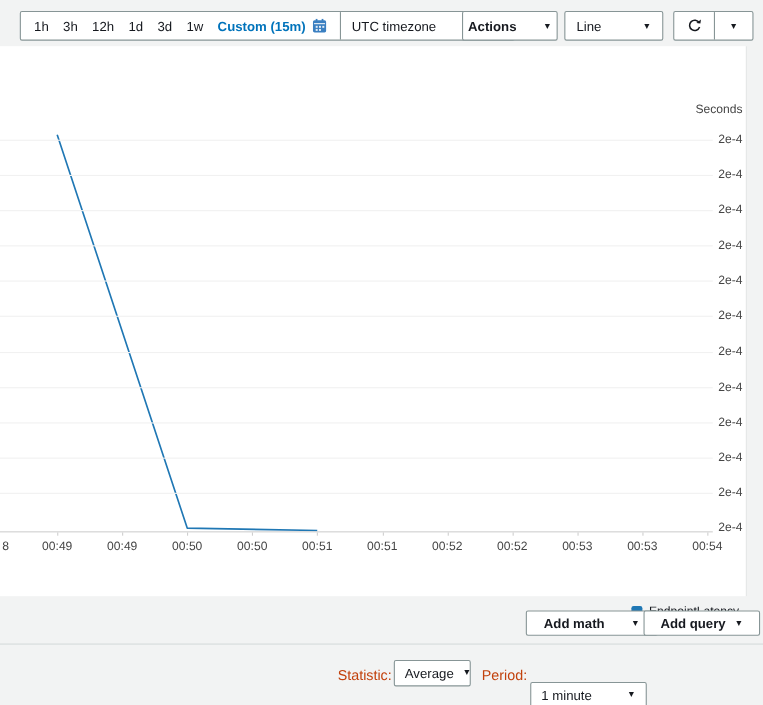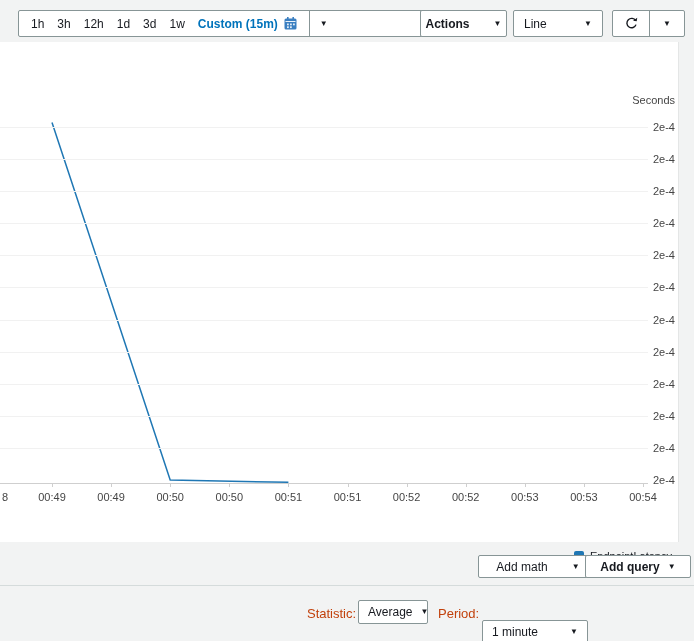--- a/index.html
+++ b/index.html
@@ -31,21 +31,21 @@
   .x-tick-label{position:absolute; font-size:11px; color:#454545; transform:translateX(-50%); white-space:nowrap;}
   .x-tick-mark{position:absolute; width:1px; height:3px; background:#cfcfcf;}
   .plot-svg{position:absolute; left:0; top:0; overflow:visible;}
   .legend{position:absolute; left:574px; top:508px; display:flex; align-items:center; gap:6px;}
   .legend-swatch{width:10px; height:10px; border-radius:2px;}
   .legend-label{font-size:11px; color:#16191f;}
 
   
   .footer-btn{position:absolute; box-sizing:border-box; background:#fff; border:1px solid #879596; border-radius:2px;
     display:flex; align-items:center; justify-content:center; gap:8px; cursor:pointer;}
-  .add-math-btn{left:478px; top:555px; width:120px; height:23px; font-weight:normal;gap:24px;}
+  .add-math-btn{left:478px; top:555px; width:120px; height:23px; font-weight:bold;gap:24px;}
   .add-query-btn{left:585px; top:555px; width:106px; height:23px; font-weight:bold;}
   .footer-divider{position:absolute; left:0; top:585px; width:694px; height:1px; background:#d5dbdb;}
   .field-label{position:absolute; top:606px; font-size:13px; color:#c2410c;}
   .stat-label{left:307px;}
   .period-label{left:438px;}
   .select-btn{justify-content:space-between; padding:0 9px; font-weight:normal;}
   .stat-select{left:358px; top:600px; width:70px; height:24px;}
   .period-select{left:482px; top:620px; width:106px; height:24px;}
   .clear-graph-btn{left:582px; top:600px; width:93px; height:24px; font-weight:bold;}
 </style>
@@ -74,20 +74,21 @@
           <rect x="3" y="6.5" width="1.8" height="1.8" fill="#ffffff" opacity="0.85"></rect>
           <rect x="6" y="6.5" width="1.8" height="1.8" fill="#ffffff" opacity="0.85"></rect>
           <rect x="9" y="6.5" width="1.8" height="1.8" fill="#ffffff" opacity="0.85"></rect>
           <rect x="3" y="9.3" width="1.8" height="1.8" fill="#ffffff" opacity="0.85"></rect>
           <rect x="6" y="9.3" width="1.8" height="1.8" fill="#ffffff" opacity="0.85"></rect>
         </svg>
       </span>
     </div>
     <div class="group-divider"></div>
     <div class="tz-section">
+      <span>UTC timezone</span>
       <span class="caret">▼</span>
     </div>
   </div>
 
   <div class="toolbar-btn actions-btn">
     <span>Actions</span>
     <span class="caret">▼</span>
   </div>
 
   <div class="toolbar-btn line-select">

